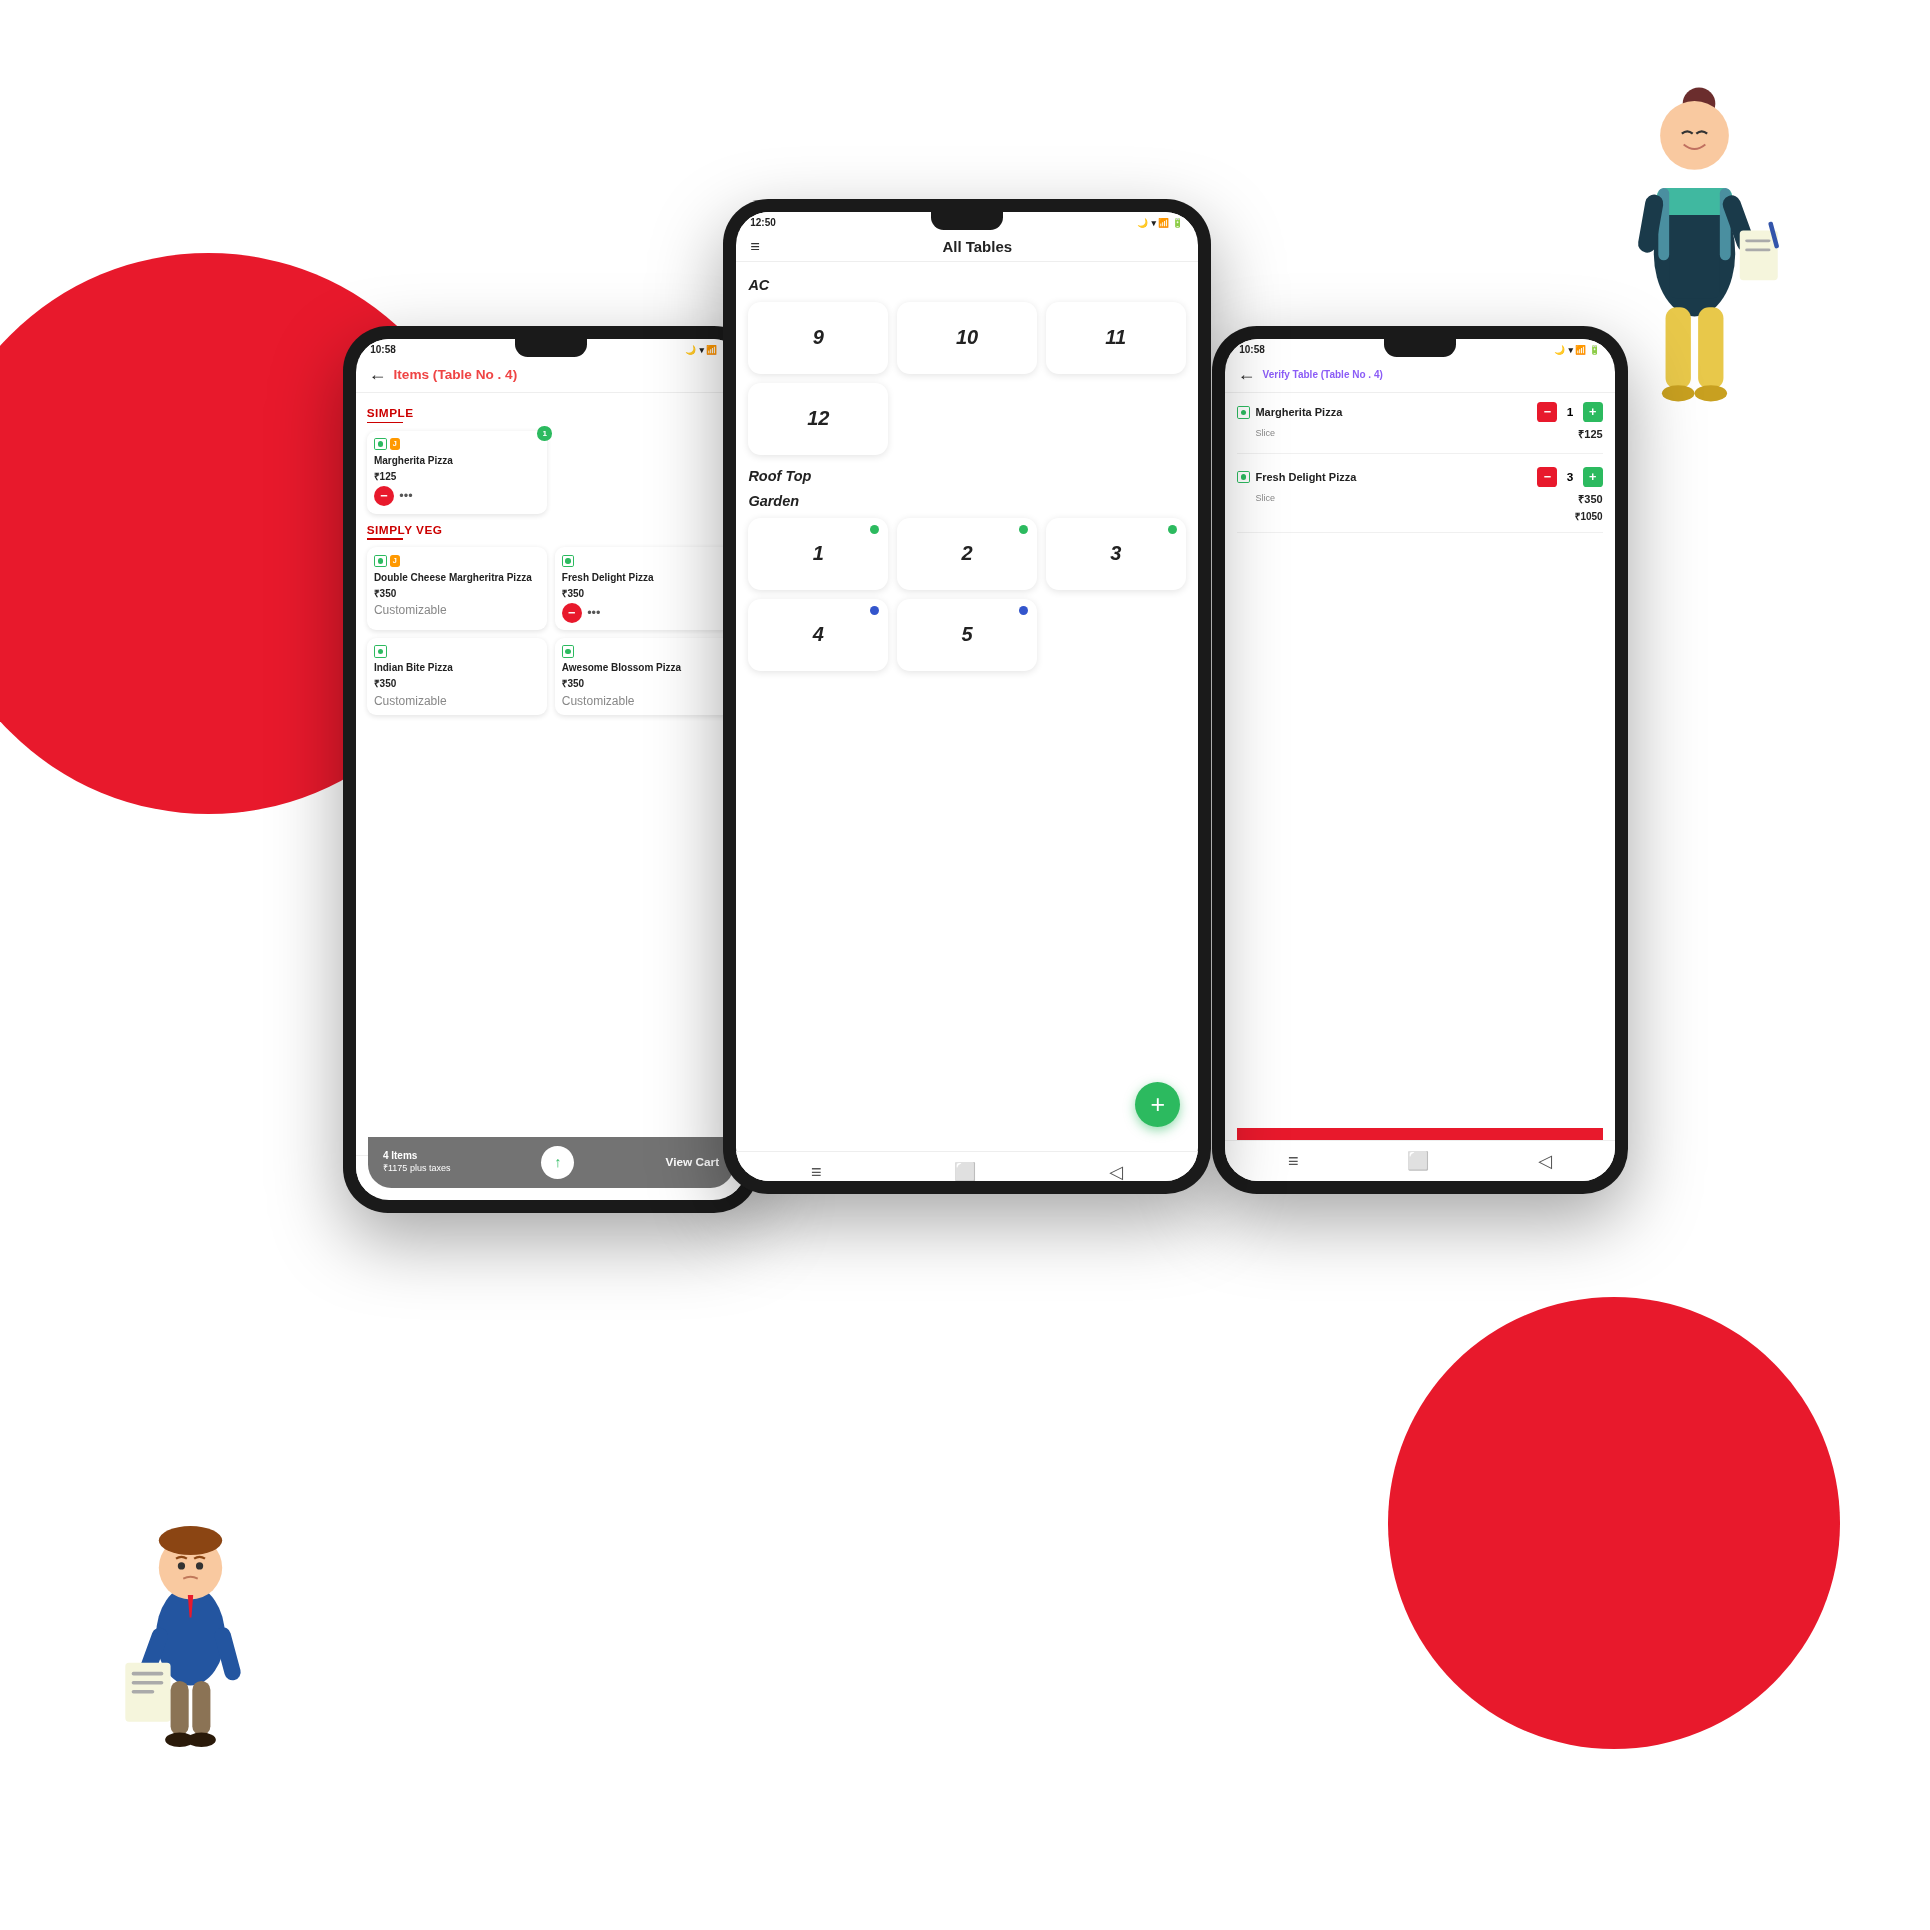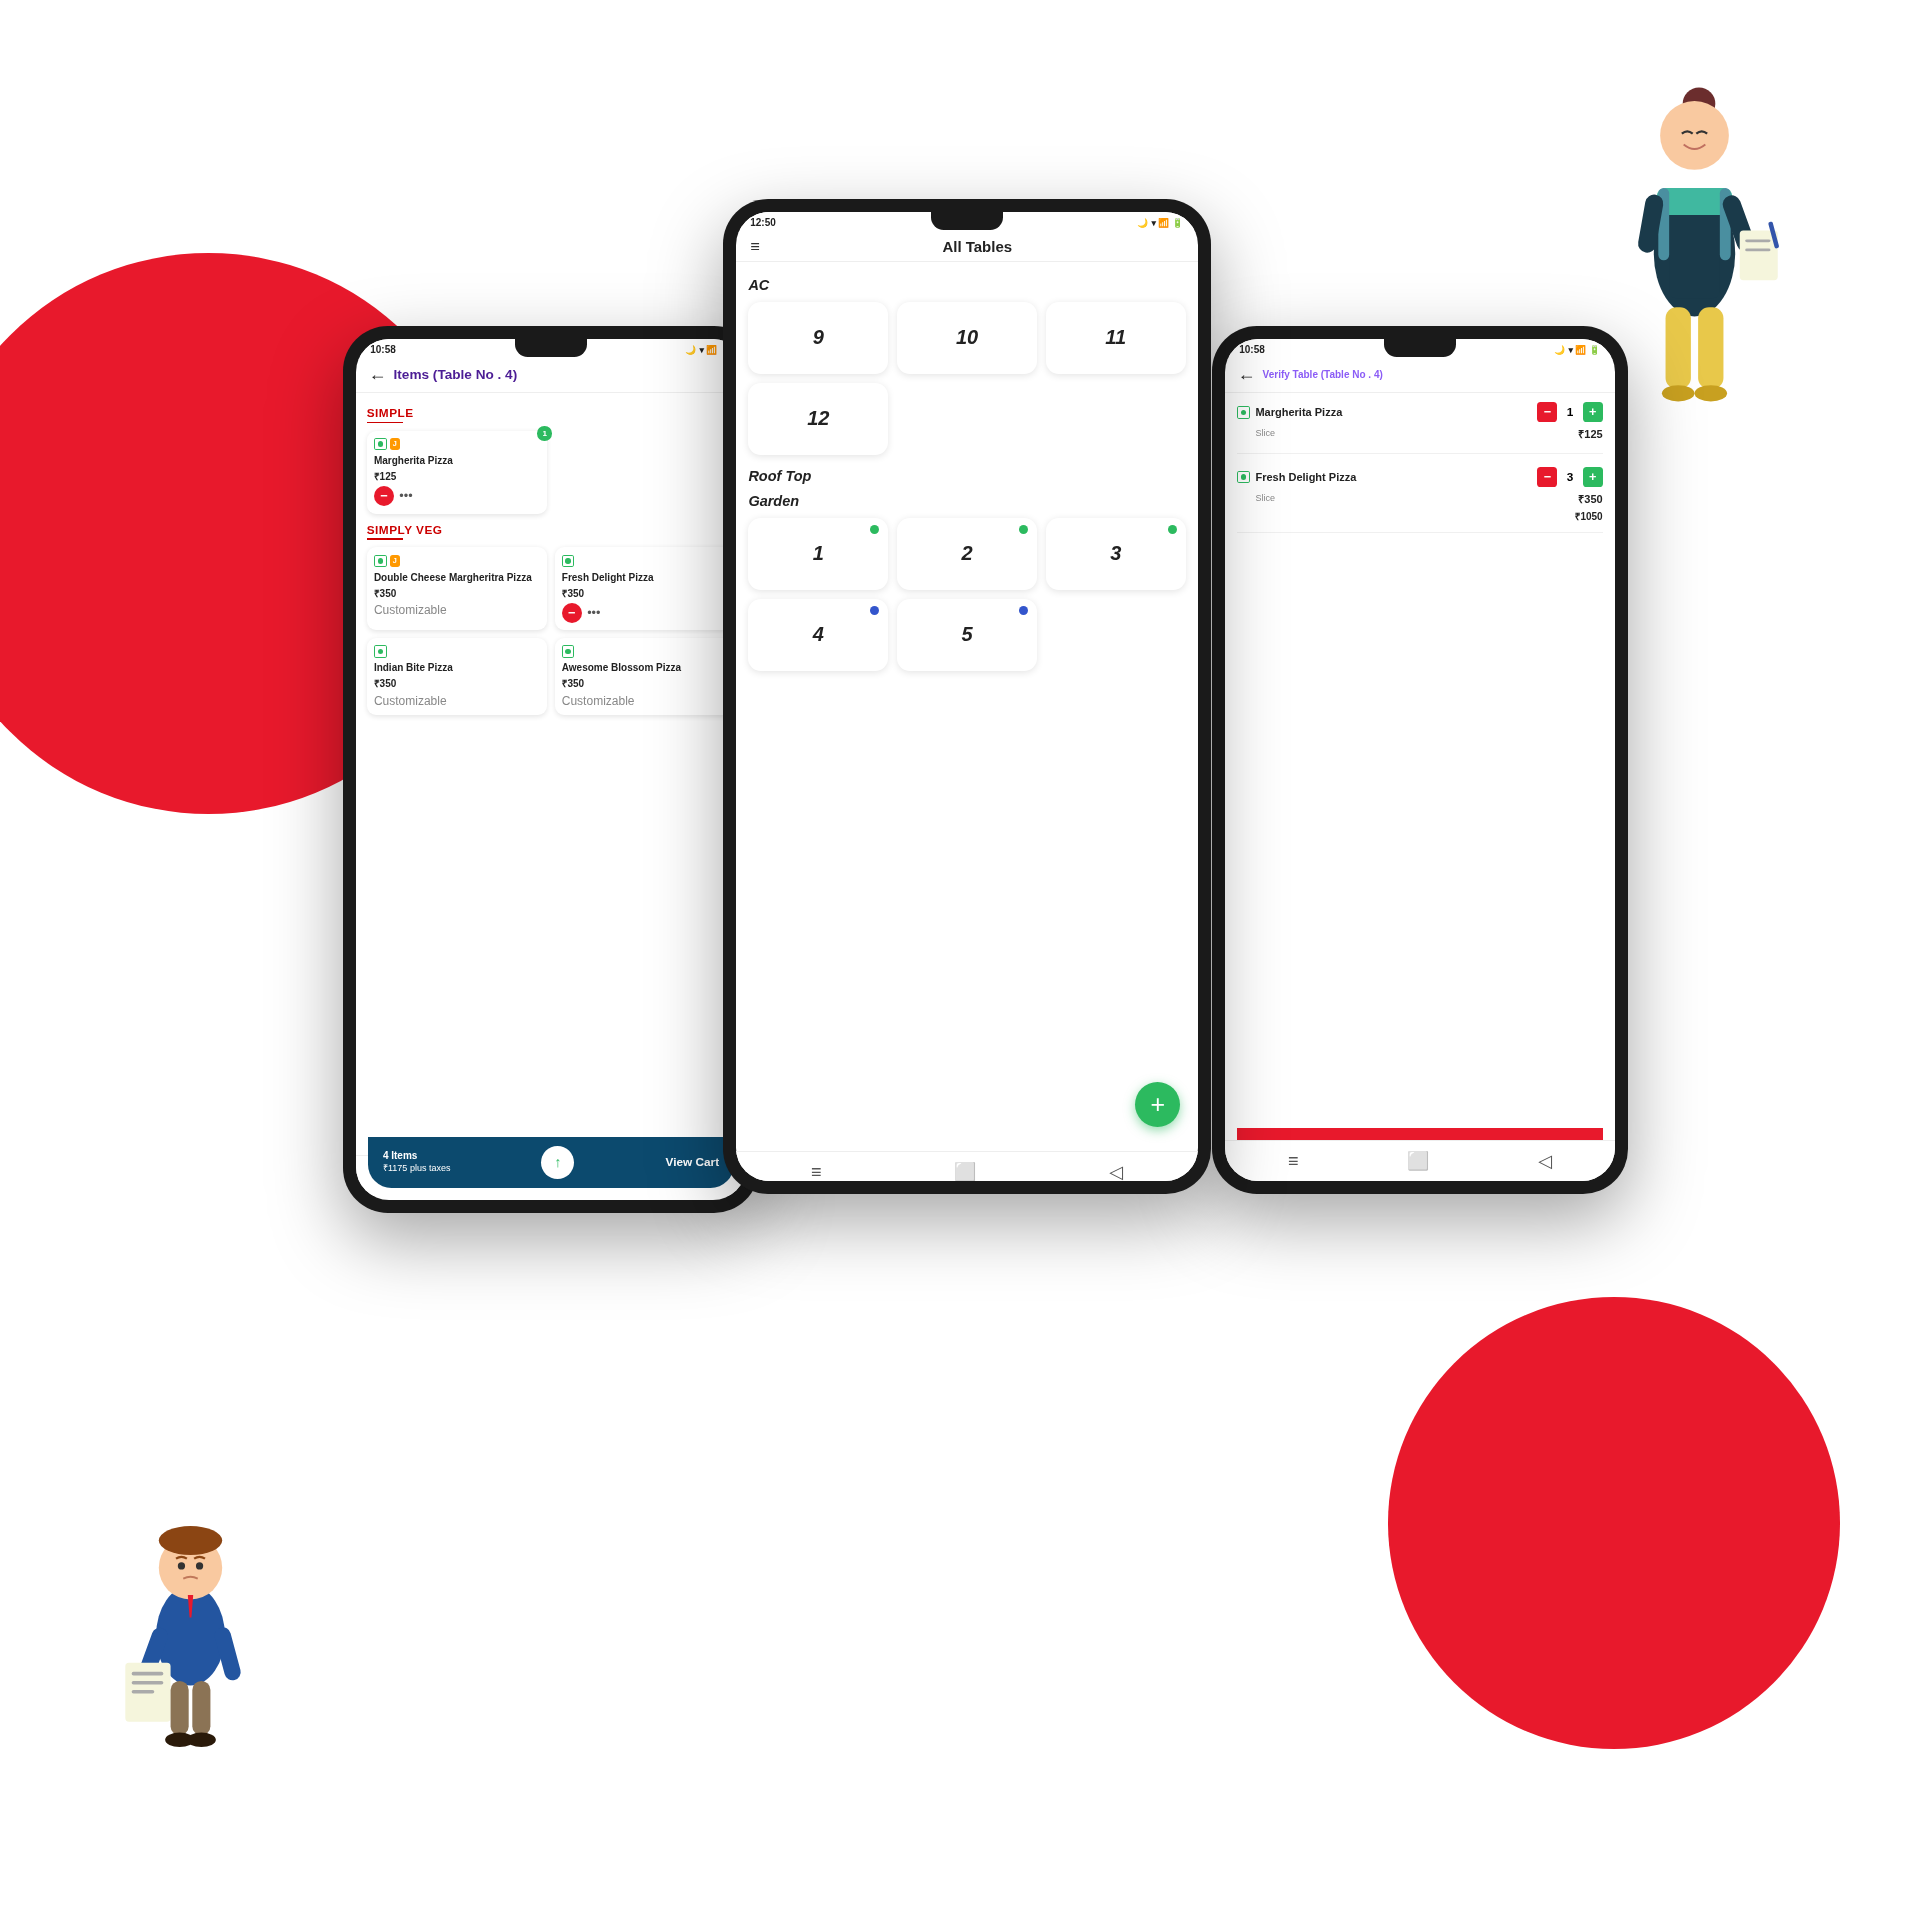--- a/index.html
+++ b/index.html
@@ -207,21 +207,21 @@
       right: 12.7px; bottom: 12.7px;
     }
 
     .items-header {
       display: flex;
       align-items: center;
       padding: 7.2px 12.7px;
       border-bottom: 0.9px solid #eee;
     }
     .back-arrow { font-size: 18px; margin-right: 7.2px; color: #222; }
-    .items-title { font-size: 13.6px; font-weight: 700; color: #4c1d95; }
+    .items-title { font-size: 13.6px; font-weight: 700; color: #ef4444; }
 
     .items-content {
       padding: 7.2px 11px;
       overflow-y: auto;
       height: calc(100% - 100px);
     }
     .category-label {
       font-size: 11.8px;
       font-weight: 800;
       color: #cc0000;
@@ -314,21 +314,21 @@
     .item-more-btn {
       font-size: 12.7px;
       color: #555;
     }
 
     .cart-bar {
       position: absolute;
       bottom: 12.7px;
       left: 12.7px;
       right: 12.7px;
-      background: #0c4a6e;
+      background: #737373;
       border-radius: 0 0 23.5px 23.5px;
       padding: 9px 14.5px;
       display: flex;
       align-items: center;
       justify-content: space-between;
     }
     .cart-info { color: #fff; }
     .cart-items { font-size: 10px; font-weight: 700; }
     .cart-total { font-size: 9px; }
     .cart-upload-btn {

